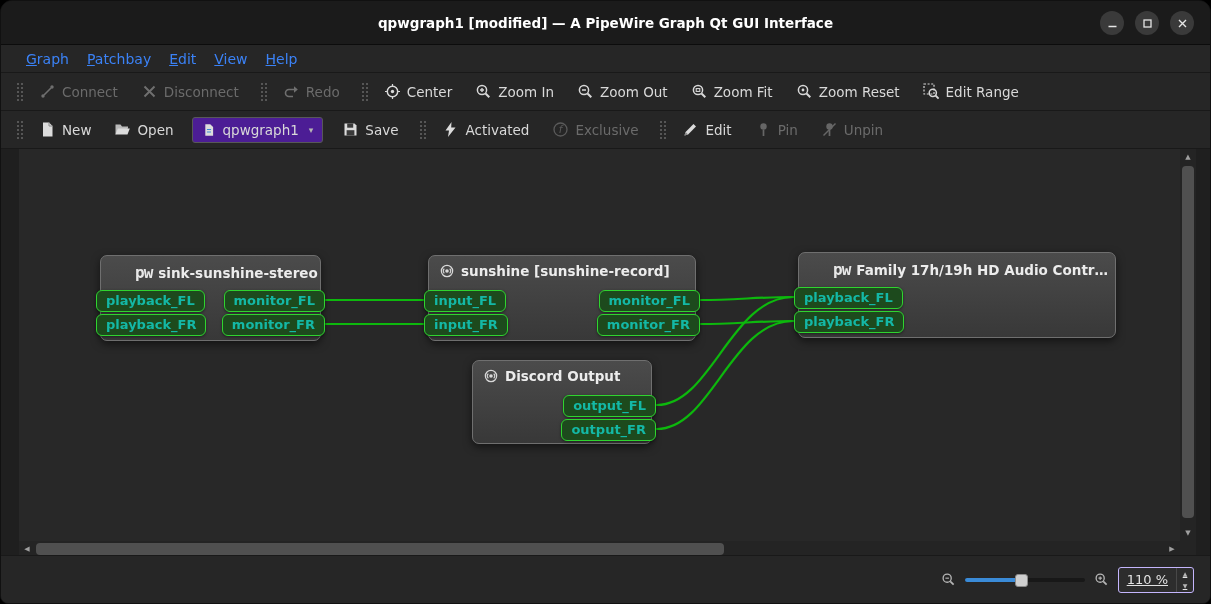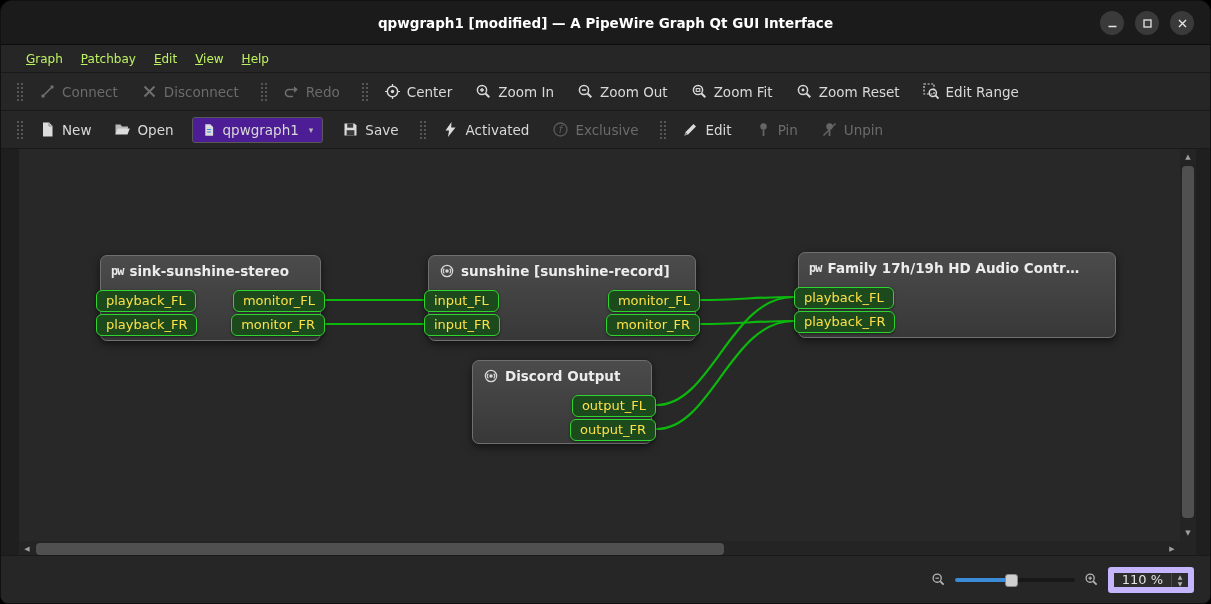--- a/index.html
+++ b/index.html
@@ -11,21 +11,21 @@
   .titlebar { position:absolute; left:0; top:0; right:0; height:44px; background:#1b1b1b;
               border-bottom:1px solid #0c0c0c; }
   .title { line-height:44px; text-align:center; color:#ffffff; font-weight:bold; font-size:13.5px; }
   .win-controls { position:absolute; right:16px; top:10px; display:flex; gap:11px; }
   .win-btn { width:24px; height:24px; border-radius:50%; background:#3a3a3a;
              display:flex; align-items:center; justify-content:center; }
 
   
   .menubar { position:absolute; left:0; top:44px; right:0; height:28px; background:#262626;
              border-bottom:1px solid #191919; display:flex; align-items:center; padding-left:16px; }
-  .menu-item { display:inline-block; color:#bef264; font-size:12px; padding:4px 9px; cursor:default; }
+  .menu-item { display:inline-block; color:#3b82f6; font-size:14px; padding:4px 9px; cursor:default; }
   .menu-item::first-letter { text-decoration:underline; }
 
   
   .toolbar { position:absolute; left:0; right:0; height:38px; background:#262626;
              border-bottom:1px solid #191919; display:flex; align-items:center; padding-left:8px; }
   #toolbar-main { top:72px; } #toolbar-patchbay { top:110px; }
   .tb-handle { width:7px; height:20px; margin:0 7px;
                background-image:radial-gradient(#565656 1px, transparent 1.3px);
                background-size:4px 4px; flex:none; }
   .tb-btn { display:flex; align-items:center; gap:6px; padding:5px 9px; margin-right:5px;
@@ -41,26 +41,26 @@
   
   .view { position:absolute; left:18px; top:148px; width:1177px; height:408px; background:#272727; }
   .canvas { position:absolute; left:0; top:0; width:1161px; height:392px; background:#282828; overflow:hidden; }
   .connections { position:absolute; left:0; top:0; }
   .connections path { fill:none; stroke-width:2.2; stroke-linecap:round; }
 
   .node { position:absolute; background:linear-gradient(#4b4b4b,#383838); border:1px solid #6f6f6f;
           border-radius:7px; box-shadow:0 3px 9px rgba(0,0,0,.55); }
   .node-header { display:flex; align-items:center; gap:6px; padding:7px 10px 4px; color:#ececec;
                  font-weight:bold; font-size:13.5px; white-space:nowrap; overflow:hidden; }
-  .pw-logo { font-family:"DejaVu Sans Mono",monospace; font-weight:bold; font-size:12px;
-             color:#e8e8e8; letter-spacing:-1px; flex:none; }
+  .pw-logo { font-family:"DejaVu Sans Mono",monospace; font-weight:bold; font-size:16px;
+             color:#e8e8e8; letter-spacing:-1px; flex:none;margin-left:24px; }
   .node-icon { width:16px; height:16px; flex:none; }
   .port { position:absolute; height:22px; line-height:19px; padding:0 9px; background:#1d4a1d;
-          border:1.5px solid #2fd42f; border-radius:6px; color:#fde047; font-size:13px;
-          white-space:nowrap; box-shadow:0 1px 3px rgba(0,0,0,.45); }
+          border:1.5px solid #2fd42f; border-radius:6px; color:#14b8a6; font-size:13px;
+          white-space:nowrap; box-shadow:0 1px 3px rgba(0,0,0,.45);font-weight:bold; }
   .port.in { left:-5px; } .port.out { right:-5px; }
 
   
   .vscroll { position:absolute; right:0; top:0; width:16px; height:392px; background:#242424; }
   .hscroll { position:absolute; left:0; bottom:0; height:16px; width:1161px; background:#242424; }
   .scroll-corner { position:absolute; right:0; bottom:0; width:16px; height:16px; background:#242424; }
   .scroll-arrow { position:absolute; width:16px; height:16px; color:#9f9f9f; font-size:7px;
                   display:flex; align-items:center; justify-content:center; }
   .vscroll .handle { position:absolute; left:2px; right:2px; top:17px; height:352px; background:#505050; border-radius:4px; }
   .hscroll .handle { position:absolute; top:2px; bottom:2px; left:17px; width:688px; background:#505050; border-radius:4px; }
@@ -68,22 +68,22 @@
   
   .statusbar { position:absolute; left:0; right:0; bottom:0; height:48px; background:#262626;
                border-top:1px solid #191919; }
   .zoom-controls { position:absolute; right:16px; top:50%; transform:translateY(-50%);
                    display:flex; align-items:center; gap:9px; }
   .zoom-slider { position:relative; width:120px; height:14px; }
   .zoom-slider .track { position:absolute; left:0; right:0; top:5px; height:4px; background:#181818; border-radius:2px; }
   .zoom-slider .fill { width:47%; height:100%; background:#3a8bd8; border-radius:2px; }
   .zoom-slider .handle { position:absolute; left:50px; top:1px; width:13px; height:13px;
                          background:#cfcfcf; border-radius:3px; border:1px solid #8a8a8a; }
-  .zoom-spinbox { display:flex; align-items:center; border:6px solid #c4b5fd; border-radius:3px;
-                  background:#2d2d2d; color:#e2e2e2; font-size:13px; height:26px; }
+  .zoom-spinbox { display:flex; align-items:center; border:1px solid #c4b5fd; border-radius:3px;
+                  background:#2d2d2d; color:#e2e2e2; font-size:13px; height:26px;text-decoration:underline; }
   .zoom-spinbox .value { padding:0 8px; }
   .spin-buttons { display:flex; flex-direction:column; border-left:1px solid #484848;
                   width:17px; height:100%; }
   .spin-btn { flex:1; display:flex; align-items:center; justify-content:center; color:#b5b5b5; font-size:6px; }
 </style>
 </head>
 <body>
 
 <div class="window">
 

